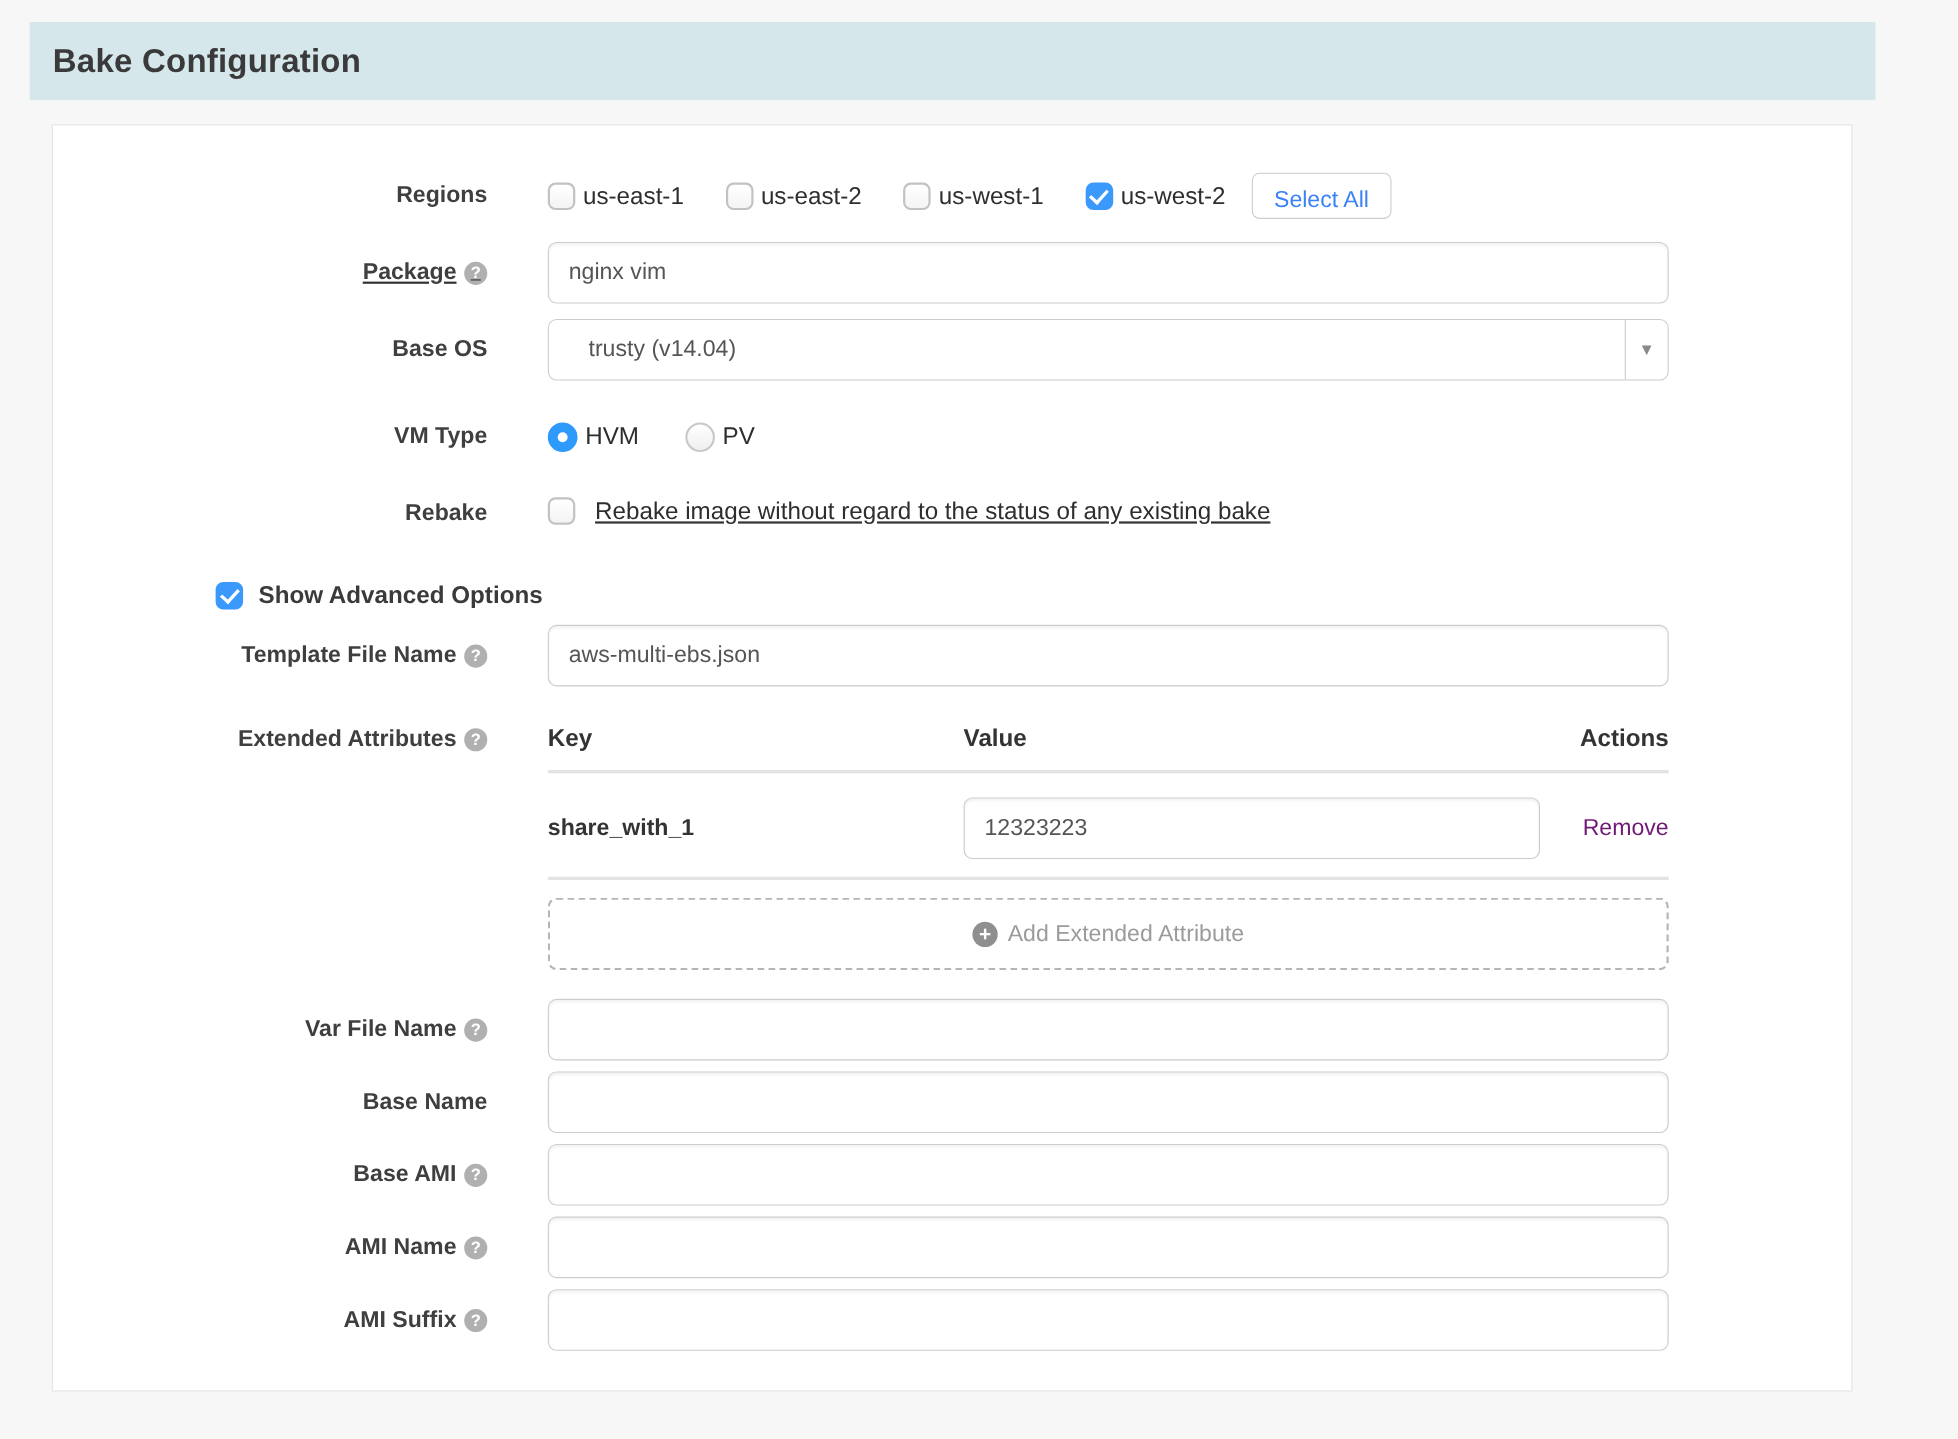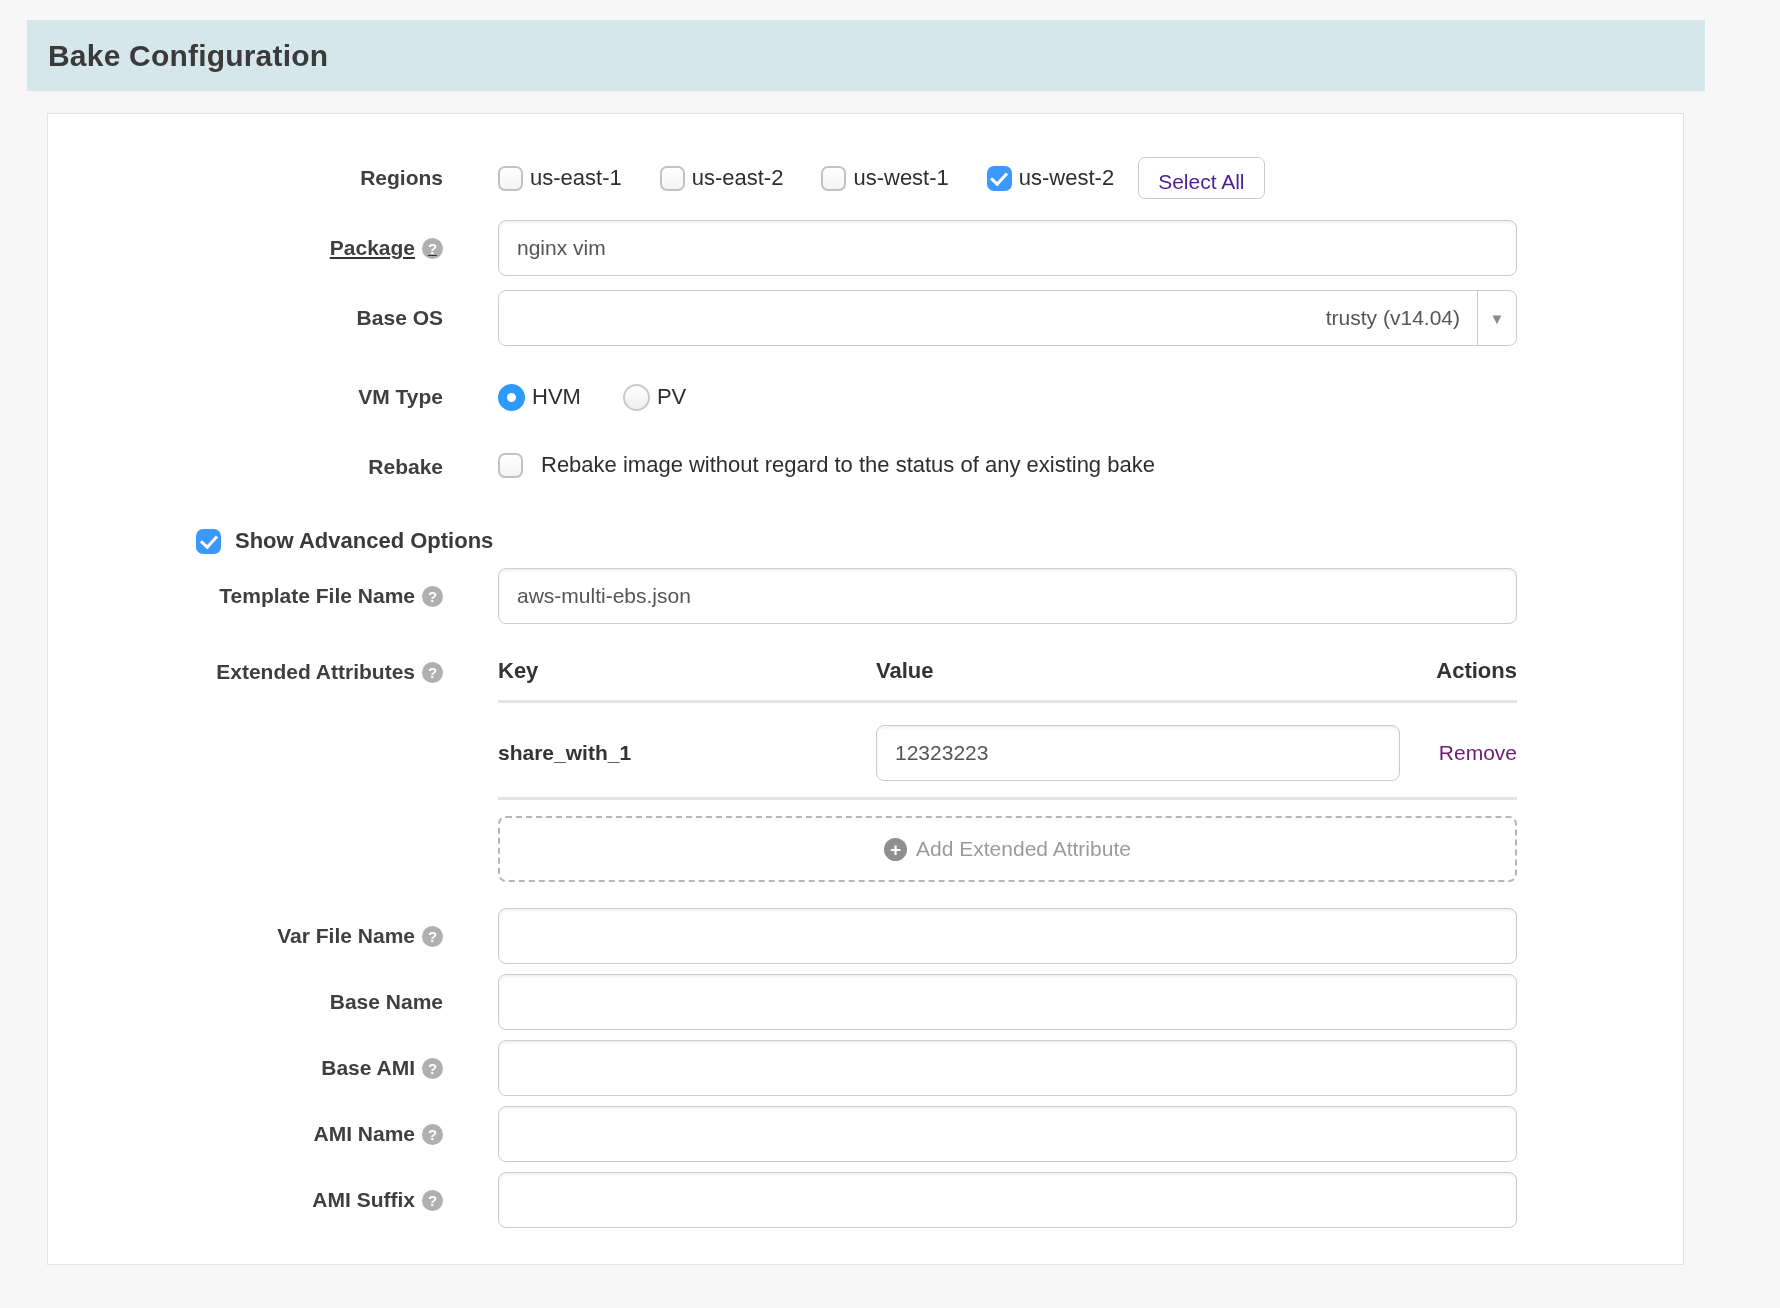--- a/index.html
+++ b/index.html
@@ -89,25 +89,24 @@
   
   .select {
     position: relative;
     width: 100%;
     height: 56px;
     border: 1px solid #ccc;
     border-radius: 8px;
     background: #fff;
     display: flex;
     align-items: center;
-    padding: 0 56px 0 4px;
+    padding: 0 56px 0 36px;
     font-size: 21px;
     color: #555;
     cursor: default;
-    justify-content: flex-end;
   }
   .select .arrow-box {
     position: absolute;
     top: 0; right: 0; bottom: 0;
     width: 39px;
     border-left: 1px solid #ccc;
     display: flex;
     align-items: center;
     justify-content: center;
   }
@@ -170,37 +169,37 @@
     gap: 38px;
   }
   .select-all {
     height: 42px;
     padding: 12px 19px;
     border: 1px solid #ccc;
     border-radius: 7px;
     background: #fff;
     font-family: "Liberation Sans", sans-serif;
     font-size: 21px;
-    color: #4c1d95;
+    color: #3b82f6;
     margin-left: -14px;
     cursor: pointer;
   }
   .radio-group { display: flex; align-items: center; gap: 42px; }
 
   
   .r-regions  { min-height: 56px; margin-bottom: 14px; }
   .r-package  { margin-bottom: 14px; text-decoration: underline; }
   .r-baseos   { margin-bottom: 28px; }
   .r-vmtype   { min-height: 46px; margin-bottom: 24px; }
   .r-rebake   { min-height: 46px; margin-bottom: 36px; }
   .r-template { margin-bottom: 34px; }
   .r-ea       { margin-bottom: 26px; }
   .r-plain    { margin-bottom: 10px; }
 
-  .rebake-opt { gap: 18px; }
+  .rebake-opt { gap: 18px; text-decoration: underline; }
 
   
   .show-adv {
     padding-left: 148px;
     display: flex;
     align-items: center;
     gap: 14px;
     margin-bottom: 12px;
     min-height: 30px;
   }

